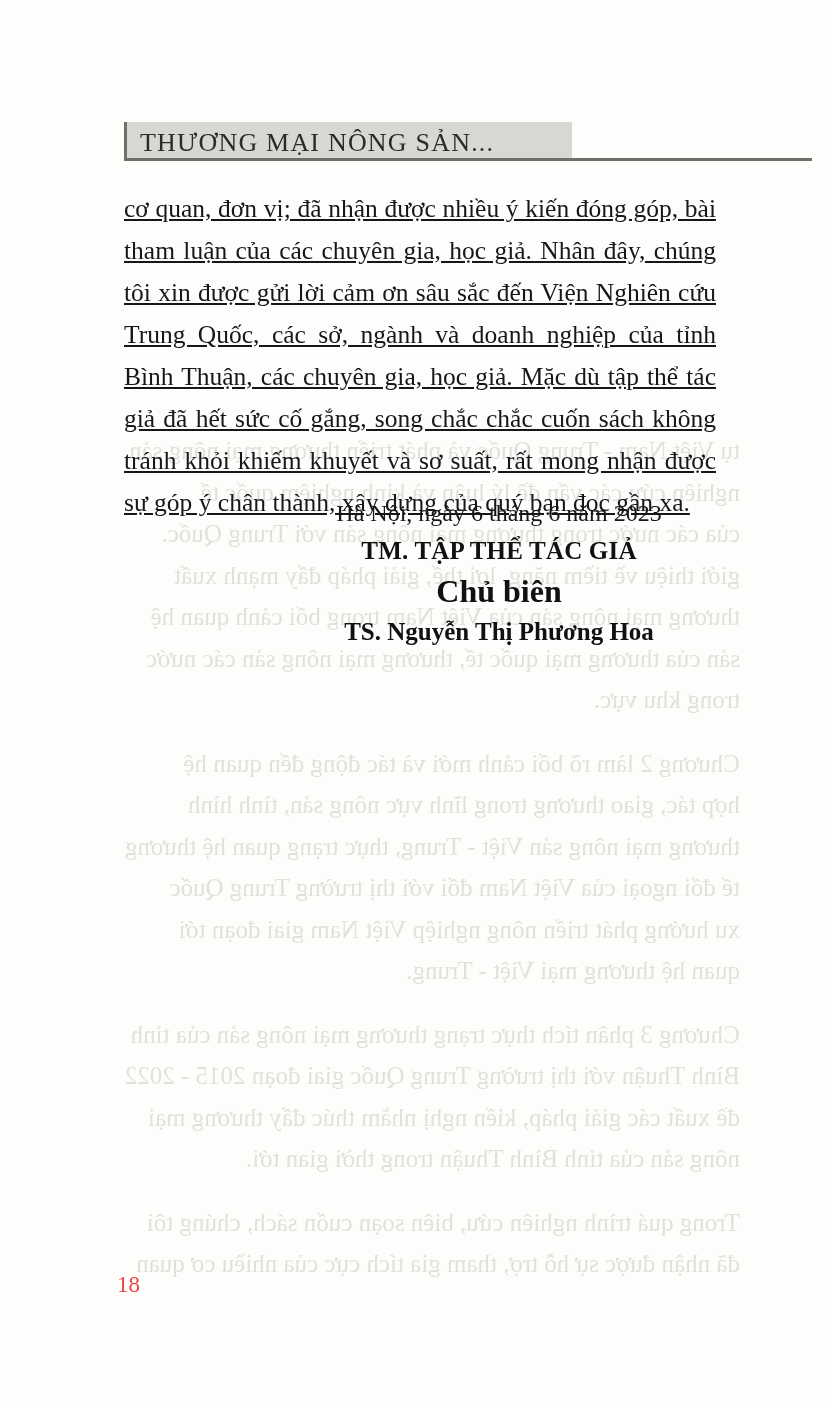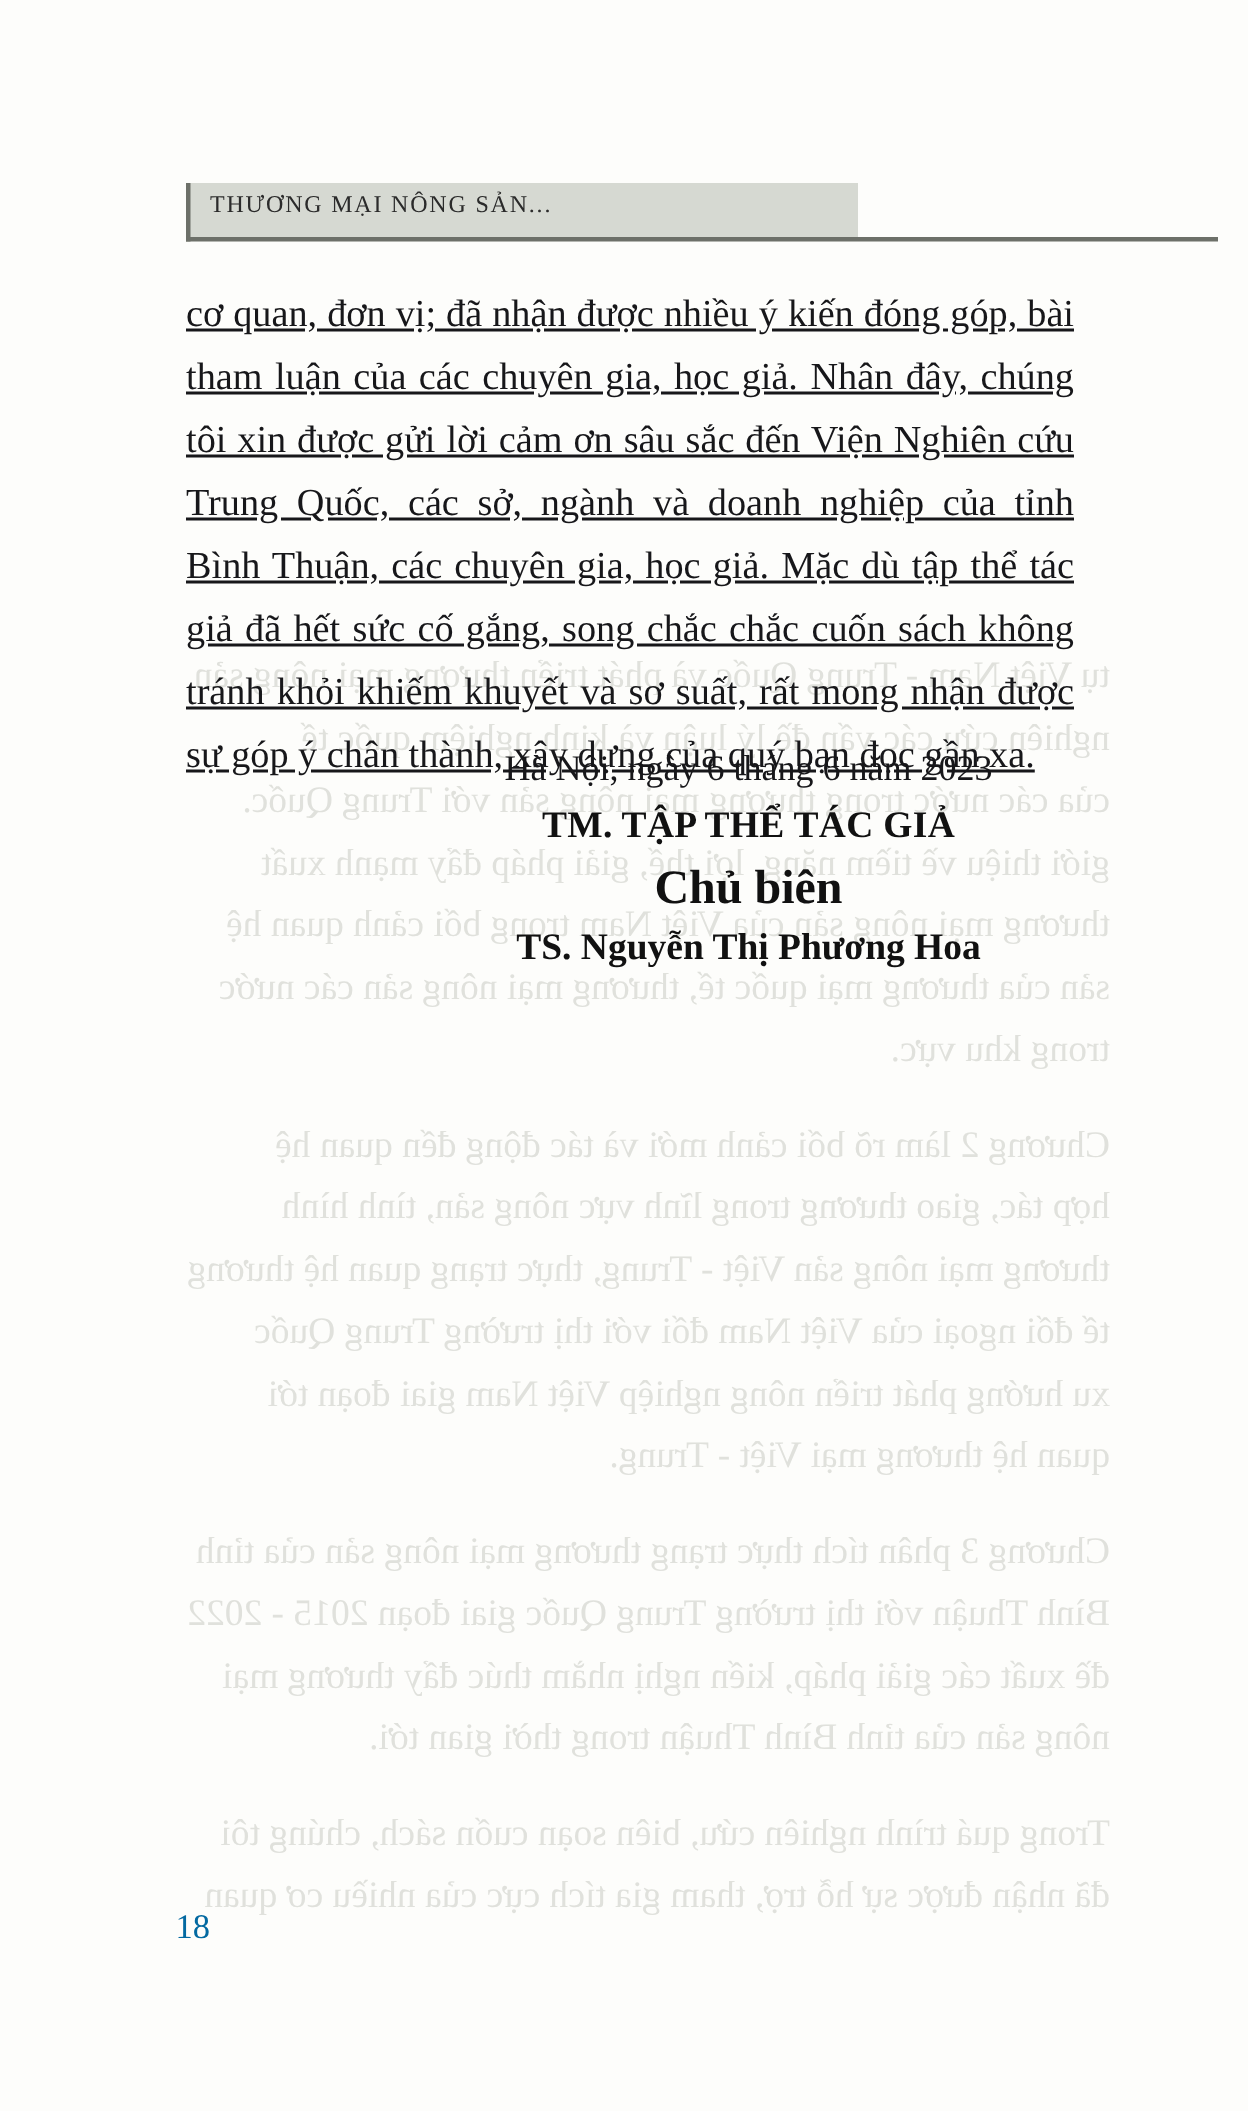--- a/index.html
+++ b/index.html
@@ -44,21 +44,21 @@
     top: 122px;
     width: 3px;
     height: 39px;
     background: #6d7069;
   }
   .header-title {
     position: absolute;
     left: 140px;
     top: 128px;
     font-family: "Liberation Serif", serif;
-    font-size: 16px;
+    font-size: 26px;
     letter-spacing: 1.2px;
     color: #2b2b2b;
     white-space: nowrap;
   }
 
   
   .body-text {
     position: absolute;
     left: 124px;
     top: 188px;
@@ -123,21 +123,21 @@
     pointer-events: none;
     user-select: none;
   }
   .ghost-layer p { margin: 0 0 22px 0; }
 
   .page-number {
     position: absolute;
     left: 117px;
     top: 1272px;
     font-size: 23px;
-    color: #0369a1;
+    color: #ef4444;
   }
 </style>
 </head>
 <body>
 
 <div class="page">
 
   <div class="header-band"></div>
   <div class="header-rule-left"></div>
   <div class="header-rule"></div>

